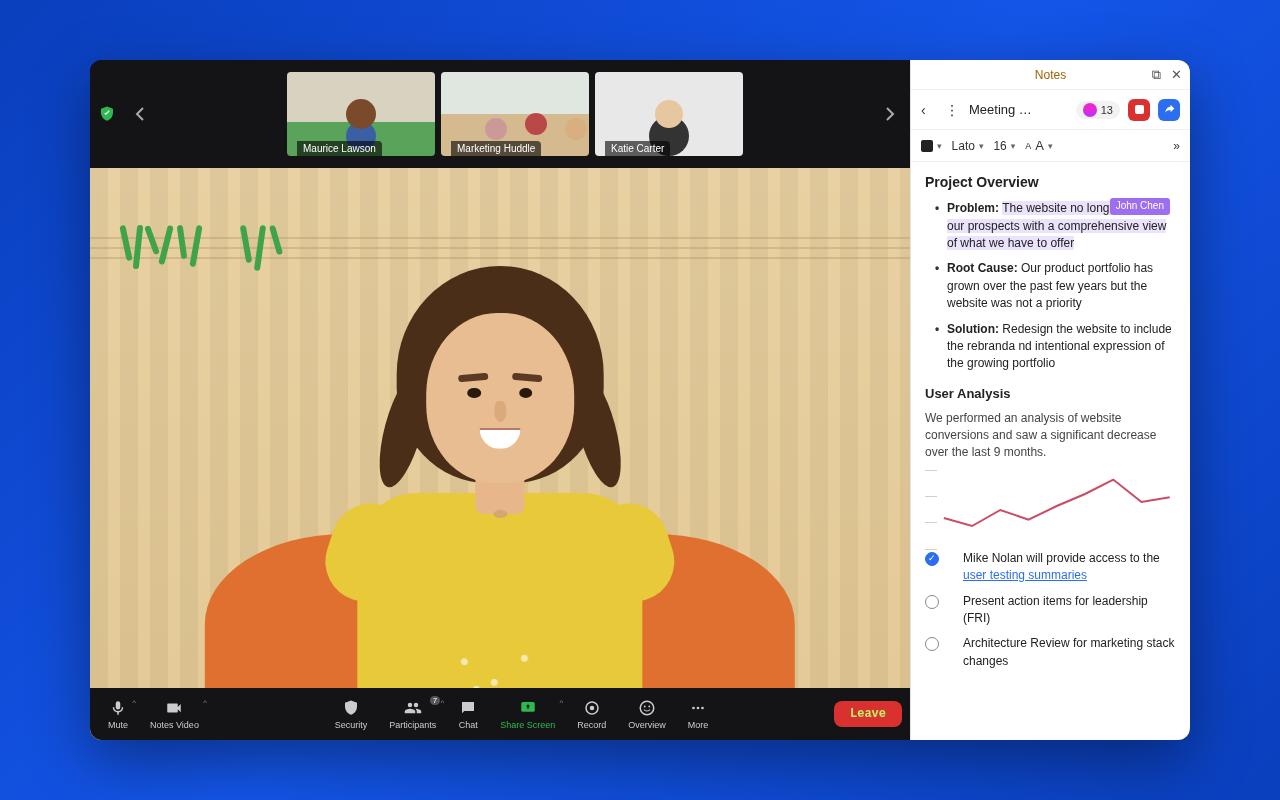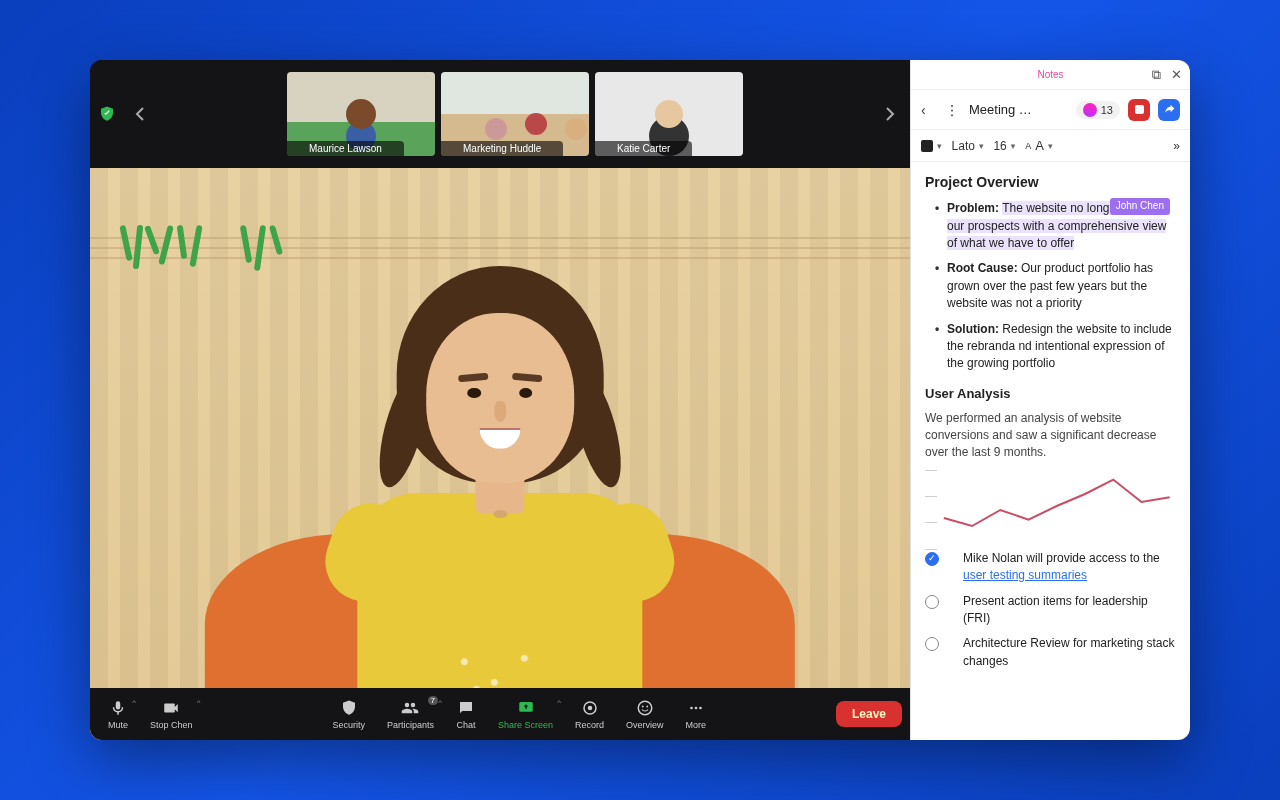--- a/index.html
+++ b/index.html
@@ -12,21 +12,21 @@
 .video-area { flex: 1; display: flex; flex-direction: column; background: #141417; position: relative; }
 
 .top-strip { height: 108px; display: flex; align-items: center; padding: 0 8px; gap: 8px; background: #141417; }
 .encrypt-badge { width: 18px; height: 18px; margin-right: 4px; }
 .encrypt-badge svg { width: 100%; height: 100%; }
 .arrow-btn { width: 24px; height: 24px; display: flex; align-items: center; justify-content: center; color: #aaa; cursor: pointer; }
 .thumbs { display: flex; gap: 6px; flex: 1; justify-content: center; }
 .thumb { width: 148px; height: 84px; border-radius: 4px; position: relative; overflow: hidden; background: #333; }
 .thumb.active { border: 2px solid #2fb84f; }
 .thumb-fill { position: absolute; inset: 0; }
-.thumb-label { position: absolute; bottom: 0; left: 0; background: rgba(0,0,0,.6); color: #fff; font-size: 10px; padding: 2px 22px; border-top-right-radius: 4px; }
+.thumb-label { position: absolute; bottom: 0; left: 10px; background: rgba(0,0,0,.6); color: #fff; font-size: 10px; padding: 2px 6px; border-top-right-radius: 4px; }
 
 
 .t1 .thumb-fill { background: linear-gradient(#d8d2c0 60%, #5aa35a 60%); }
 .t1 .thumb-fill::after { content:""; position:absolute; left:50%; top:50%; transform:translate(-50%,-50%); width:30px; height:30px; border-radius:50%; background:#7a4a2b; box-shadow: 0 22px 0 0 #3b5fa5; }
 .t2 .thumb-fill { background: linear-gradient(#dcd6c6 55%, #c9b68a 55%); }
 .t2 .thumb-fill::after { content:""; position:absolute; left:50%; top:50%; transform:translate(-50%,-50%); width:30px; height:30px; border-radius:50%; background:#e7c7a0; box-shadow: 0 25px 0 8px #e7c93a; }
 .t3 .thumb-fill { background: linear-gradient(#e0e6e0 50%, #d5b98f 50%); }
 .t3 .thumb-fill::after { content:""; position:absolute; left:30%; top:55%; width:22px; height:22px; border-radius:50%; background:#c99; box-shadow: 40px -5px 0 0 #b94848, 80px 0 0 0 #d8b080; }
 .t4 .thumb-fill { background: #e8e8e8; }
 .t4 .thumb-fill::after { content:""; position:absolute; left:50%; top:50%; transform:translate(-50%,-50%); width:28px; height:28px; border-radius:50%; background:#e7c7a0; box-shadow: 0 22px 0 6px #333; }
@@ -61,26 +61,26 @@
 .face .mouth { position:absolute; top:68%; left:50%; transform:translateX(-50%); width:28%; height:12%; background:#fff; border-radius:0 0 40px 40px; border-top:2px solid #b76; }
 
 
 .toolbar { position:absolute; bottom:0; left:0; right:0; height:52px; background:#141417; display:flex; align-items:center; padding:0 8px; gap:2px; }
 .tb-btn { display:flex; flex-direction:column; align-items:center; justify-content:center; color:#ccc; font-size:9px; padding:4px 10px; gap:2px; cursor:pointer; border-radius:6px; position:relative; }
 .tb-btn .ic { width:20px; height:20px; display:flex; align-items:center; justify-content:center; }
 .tb-btn .caret { position:absolute; top:4px; right:2px; color:#888; font-size:8px; }
 .tb-btn.green { color:#2fb84f; }
 .tb-btn .badge { position:absolute; top:2px; right:6px; background:#555; color:#fff; font-size:8px; border-radius:6px; padding:0 3px; }
 .spacer { flex:1; }
-.leave-btn { background:#d93030; color:#fef9c3; font-size:12px; font-weight:600; padding:6px 16px; border-radius:8px; cursor:pointer; }
+.leave-btn { background:#d93030; color:#bef264; font-size:12px; font-weight:600; padding:6px 16px; border-radius:8px; cursor:pointer;font-family:Liberation Mono, monospace; }
 
 
 .notes { width:280px; background:#fff; display:flex; flex-direction:column; border-left:1px solid #e2e2e2; }
 .notes-hdr { height:30px; display:flex; align-items:center; justify-content:center; position:relative; border-bottom:1px solid #eee; }
-.notes-hdr .title { font-size:10px; color:#ec4899; }
+.notes-hdr .title { font-size:12px; color:#a16207; }
 .notes-hdr .r { position:absolute; right:8px; display:flex; gap:10px; color:#555; }
 .notes-hdr .r span { cursor:pointer; font-size:13px; }
 
 .notes-sub { height:40px; display:flex; align-items:center; padding:0 10px; gap:8px; border-bottom:1px solid #eee; }
 .back-ic, .menu-ic { width:16px; color:#333; cursor:pointer; font-size:14px; }
 .doc-title { flex:1; font-size:13px; color:#222; white-space:nowrap; overflow:hidden; text-overflow:ellipsis; }
 .pill { display:flex; align-items:center; gap:4px; background:#f2f2f2; border-radius:12px; padding:2px 7px; font-size:11px; color:#333; cursor:pointer; }
 .pill .av { width:14px; height:14px; border-radius:50%; background:linear-gradient(#f2b,#b3f); }
 .rec-btn { width:22px; height:22px; background:#d93030; border-radius:6px; display:flex; align-items:center; justify-content:center; cursor:pointer; }
 .rec-btn::after { content:""; width:9px; height:9px; background:#fff; border-radius:2px; }
@@ -199,21 +199,21 @@
           </span>
         <span>Mute</span>
           <span class="caret">^</span>
       </div>
       <div class="tb-btn">
         <span class="ic">
             <svg viewBox="0 0 24 24" width="18" height="18">
               <path fill="#ccc" d="M17 10.5V7a1 1 0 00-1-1H4a1 1 0 00-1 1v10a1 1 0 001 1h12a1 1 0 001-1v-3.5l4 4v-11l-4 4z"></path>
             </svg>
           </span>
-        <span>Stop Chen</span>
+        <span>Notes Video</span>
           <span class="caret">^</span>
       </div>
       <div class="spacer"></div>
       <div class="tb-btn">
         <span class="ic">
             <svg viewBox="0 0 24 24" width="18" height="18">
               <path fill="#ccc" d="M12 2l8 3v5c0 5-3.4 9.7-8 11-4.6-1.3-8-6-8-11V5l8-3z"></path>
             </svg>
           </span>
         <span>Security</span>

